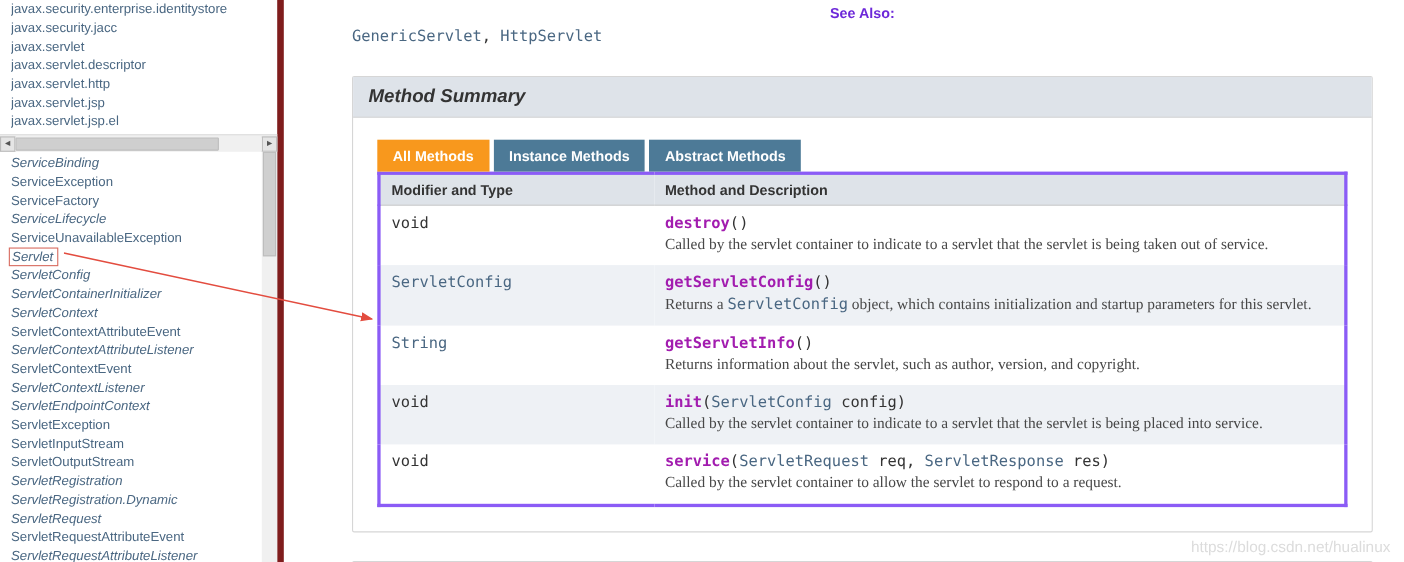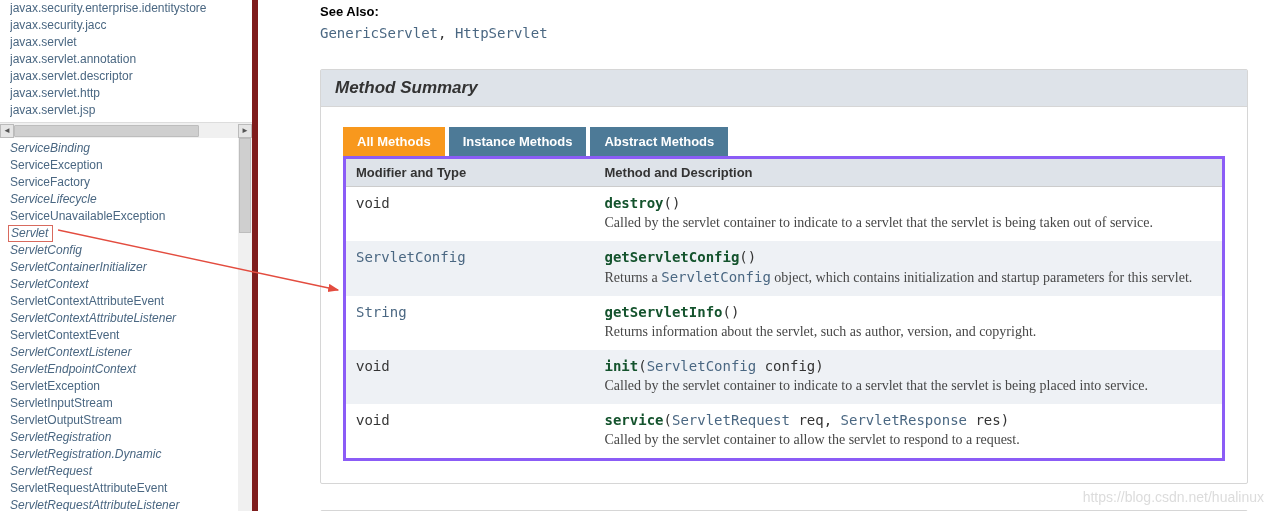--- a/index.html
+++ b/index.html
@@ -17,41 +17,41 @@
   .hscroll-btn { width: 14px; height: 14px; background: #e5e5e5; border: 1px solid #bbb; display: flex; align-items: center; justify-content: center; font-size: 8px; color: #555; }
   .sidebar-bottom { flex: 1; overflow: hidden; padding: 2px 0 0 10px; position: relative; }
   .cls-link { display: block; color: #4A6782; font-size: 12px; line-height: 17px; white-space: nowrap; text-decoration: none; }
   .cls-link.italic { font-style: italic; }
   .servlet-box { display: inline-block; border: 1px solid #d86a5e; padding: 0 4px 0 2px; margin-left: -2px; line-height: 15px; }
   .vscroll { position: absolute; right: 0; top: 138px; width: 14px; bottom: 0; background: #f0f0f0; }
   .vscroll-thumb { position: absolute; top: 0; left: 1px; width: 12px; height: 95px; background: #cfcfcf; border: 1px solid #bdbdbd; }
 
   
   .main { flex: 1; padding: 0 28px 0 62px; overflow: hidden; position: relative; }
-  .seealso-label { font-size: 13px; color: #000000; font-weight: bold; margin-top: 4px; }
+  .seealso-label { font-size: 13px; color: #6d28d9; font-weight: bold; margin-top: 4px; text-align: center; }
   .seealso-line { margin-top: 6px; font-family: "DejaVu Sans Mono", Consolas, monospace; font-size: 14px; }
   .seealso-line a { color: #4A6782; text-decoration: none; }
 
   .block-section { border: 1px solid #d6d6d6; border-radius: 2px; margin-top: 28px; background: #fff; }
   .block-header { font-size: 17px; font-style: italic; font-weight: bold; color: #333; background: #dee3e9; padding: 8px 14px; border-bottom: 1px solid #d6d6d6; }
   .block-body { padding: 20px 22px 22px 22px; }
 
   .tabs { display: flex; gap: 4px; margin-bottom: 0; }
   .tab { padding: 7px 14px; font-size: 13px; font-weight: bold; color: #fff; cursor: pointer; }
   .tab.active { background: #F8981D; }
   .tab.inactive { background: #4D7A97; }
 
   .method-table { width: 100%; border-collapse: collapse; border: 3px solid #8b5cf6; }
   .method-table th { text-align: left; font-size: 13px; font-weight: bold; background: #dee3e9; padding: 6px 10px; border-bottom: 1px solid #ccc; }
   .method-table td { padding: 8px 10px 10px 10px; vertical-align: top; font-size: 14px; }
   .method-table tr.row-alt td { background: #eef1f5; }
   .col-type { width: 250px; font-family: "DejaVu Sans Mono", Consolas, monospace; color: #4A6782; }
-  .col-type .plain { color: #333; font-family: Liberation Mono, monospace; }
+  .col-type .plain { color: #333; }
   .sig { font-family: "DejaVu Sans Mono", Consolas, monospace; font-size: 14px; }
-  .sig .mname { color: #14532d; font-weight: bold; }
+  .sig .mname { color: #a21caf; font-weight: bold; }
   .sig .ptype { color: #4A6782; }
   .sig .pname { color: #333; text-align: right; }
   .mdesc { font-family: Georgia, "Times New Roman", serif; color: #474747; font-size: 14px; margin-top: 4px; }
   .mdesc code { font-family: "DejaVu Sans Mono", Consolas, monospace; color: #4A6782; }
 
   .detail-block { margin-top: 26px; }
 
   
   .arrow-svg { position: absolute; top: 228px; left: 58px; width: 290px; height: 70px; pointer-events: none; z-index: 50; }
 
@@ -64,21 +64,20 @@
 <body>
 
 <div class="page">
 
   <div class="sidebar">
     <div class="sidebar-top">
       <div class="sidebar-top-inner" id="pkg-list">
           <a href="#" class="pkg-link">javax.security.enterprise.identitystore</a>
           <a href="#" class="pkg-link">javax.security.jacc</a>
           <a href="#" class="pkg-link">javax.servlet</a>
-          <a href="#" class="pkg-link">javax.servlet.annotation</a>
           <a href="#" class="pkg-link">javax.servlet.descriptor</a>
           <a href="#" class="pkg-link">javax.servlet.http</a>
           <a href="#" class="pkg-link">javax.servlet.jsp</a>
           <a href="#" class="pkg-link">javax.servlet.jsp.el</a>
         </div>
     </div>
     <div class="hscroll">
       <div class="hscroll-btn">◄</div>
       <div class="hscroll-track">
           <div class="hscroll-thumb"></div>

